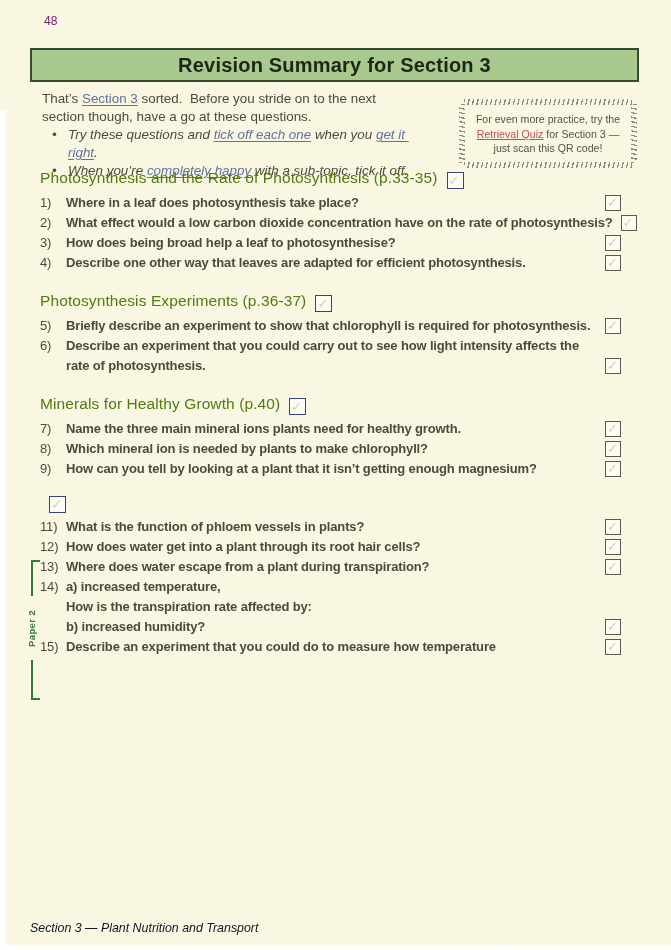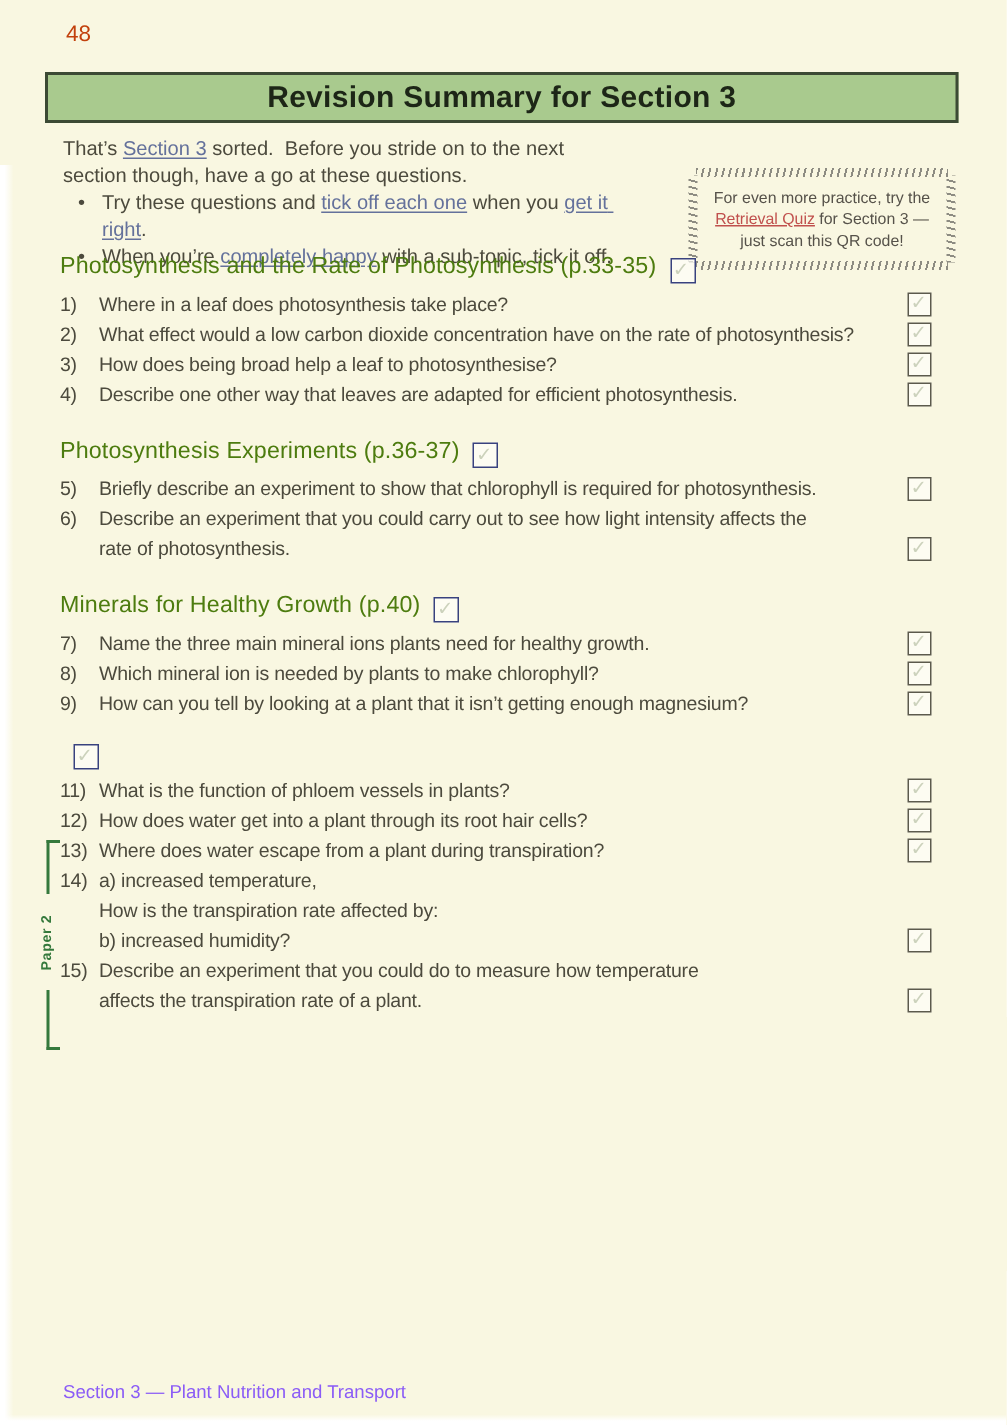--- a/index.html
+++ b/index.html
@@ -3,31 +3,31 @@
 <meta charset="utf-8">
 <style>
   html,body{margin:0;padding:0;}
   body{background:#ffffff;font-family:"Liberation Sans",sans-serif;}
   .page{position:relative;width:671px;height:950px;background:#f9f7e1;overflow:hidden;}
   .edge-left{position:absolute;left:0;top:110px;bottom:0;width:9px;
     background:linear-gradient(to right,#ffffff 35%,rgba(255,255,255,0));pointer-events:none;}
   .edge-bottom{position:absolute;left:0;right:0;bottom:0;height:7px;
     background:linear-gradient(to top,#ffffff 40%,rgba(255,255,255,0));pointer-events:none;}
 
-  .pagenum{position:absolute;left:44px;top:14px;font-size:15px;color:#c2410c;}
+  .pagenum{position:absolute;left:44px;top:14px;font-size:12px;color:#701a75;}
 
   .banner{position:absolute;left:30px;right:32px;top:48px;height:34px;
     background:#a9ca8e;border:2px solid #3c4a34;box-sizing:border-box;
     display:flex;align-items:center;justify-content:center;}
   .banner-title{font-size:20px;font-weight:bold;color:#1d2617;letter-spacing:.2px;}
 
-  .intro{position:absolute;left:42px;top:90px;right:34px;display:flex;align-items:flex-end;}
+  .intro{position:absolute;left:42px;top:90px;right:34px;display:flex;align-items:center;}
   .intro-text{width:378px;font-size:13.4px;line-height:18px;color:#4c4a3d;}
   .intro-text span{white-space:pre-wrap;}
-  .bullet{position:relative;padding-left:26px;}
+  .bullet{position:relative;padding-left:26px;font-style:italic;}
   .bullet::before{content:"\2022";position:absolute;left:10px;color:#4c4a3d;}
   .ulink{color:#64719b;text-decoration:underline;text-underline-offset:2px;}
 
   .note{margin-left:auto;width:178px;position:relative;padding:13px 12px 12px 12px;
     box-sizing:border-box;text-align:center;margin-top:-3px;}
   .note-text{font-size:10.6px;line-height:14.5px;color:#56524a;}
   .note-highlight{color:#c0504d;text-decoration:underline;}
   .hatch{position:absolute;pointer-events:none;}
   .hatch-top,.hatch-bottom{left:5px;right:5px;height:6px;
     background:repeating-linear-gradient(104deg,#8d8c82 0 1.3px,rgba(0,0,0,0) 1.3px 4.4px);}
@@ -41,39 +41,39 @@
   .sections{position:absolute;left:40px;top:167px;right:50px;}
   .section{margin-bottom:17px;}
   .section:last-child{position:relative;}
   .section-heading{display:flex;align-items:flex-end;line-height:22px;margin-bottom:4px;
     font-size:15.5px;color:#4d7c0f;letter-spacing:.1px;}
   .hdr-box{width:15px;height:15px;border:1.6px solid #39427e;margin-left:9px;
     background:rgba(255,255,250,.65);position:relative;flex:none;}
 
   .q-row{display:flex;line-height:20px;font-size:13px;letter-spacing:-.15px;color:#4c4a3d;}
   .q-num{width:26px;flex:none;}
-  .q-text{flex:1;}
+  .q-text{flex:1;font-weight:bold;}
   .q-text div{white-space:nowrap;}
   .q-box{width:14px;height:14px;border:1.6px solid #5c5a4c;background:#fdfcf2;
     flex:none;align-self:flex-end;margin:0 0 2px 8px;position:relative;}
   .faint-check::after{content:"\2713";position:absolute;left:1px;top:-3px;
     font-size:13px;color:#ccd2bc;font-family:"DejaVu Sans",sans-serif;}
 
   .bracket{position:absolute;left:-12px;top:64px;width:14px;height:140px;pointer-events:none;}
   .seg{position:absolute;left:3px;width:2px;background:#35793c;}
   .seg-top{top:0;height:36px;}
   .seg-top::before{content:"";position:absolute;left:0;top:0;width:9px;height:2px;background:#35793c;}
   .seg-bottom{top:100px;height:40px;}
   .seg-bottom::after{content:"";position:absolute;left:0;bottom:0;width:9px;height:2px;background:#35793c;}
   .bracket-label{position:absolute;left:-3px;top:36px;height:64px;width:13px;
     display:flex;align-items:center;justify-content:center;
     writing-mode:vertical-rl;transform:rotate(180deg);
     font-size:9.5px;font-weight:bold;color:#35793c;letter-spacing:.4px;white-space:nowrap;}
 
-  .footer{position:absolute;left:42px;bottom:15px;font-size:12.4px;color:#8b5cf6;}
+  .footer{position:absolute;left:30px;bottom:15px;font-size:12.4px;color:#0f172a;font-style:italic;}
 </style>
 </head>
 <body>
 
 <div class="page">
 
   <div class="pagenum">48</div>
 
   <div class="banner">
     <div class="banner-title">Revision Summary for Section 3</div>
@@ -221,21 +221,20 @@
               <div>a) increased temperature,</div>
               <div>How is the transpiration rate affected by:</div>
               <div>b) increased humidity?</div>
             </div>
     <div class="q-box faint-check"></div>
   </div>
           <div class="q-row">
     <div class="q-num">15)</div>
     <div class="q-text">
               <div>Describe an experiment that you could do to measure how temperature</div>
-              <div>affects the transpiration rate of a plant.</div>
             </div>
     <div class="q-box faint-check"></div>
   </div>
         </div>
   <div class="bracket">
     <div class="seg seg-top"></div>
     <div class="bracket-label">Paper 2</div>
     <div class="seg seg-bottom"></div>
   </div>
       </div>

